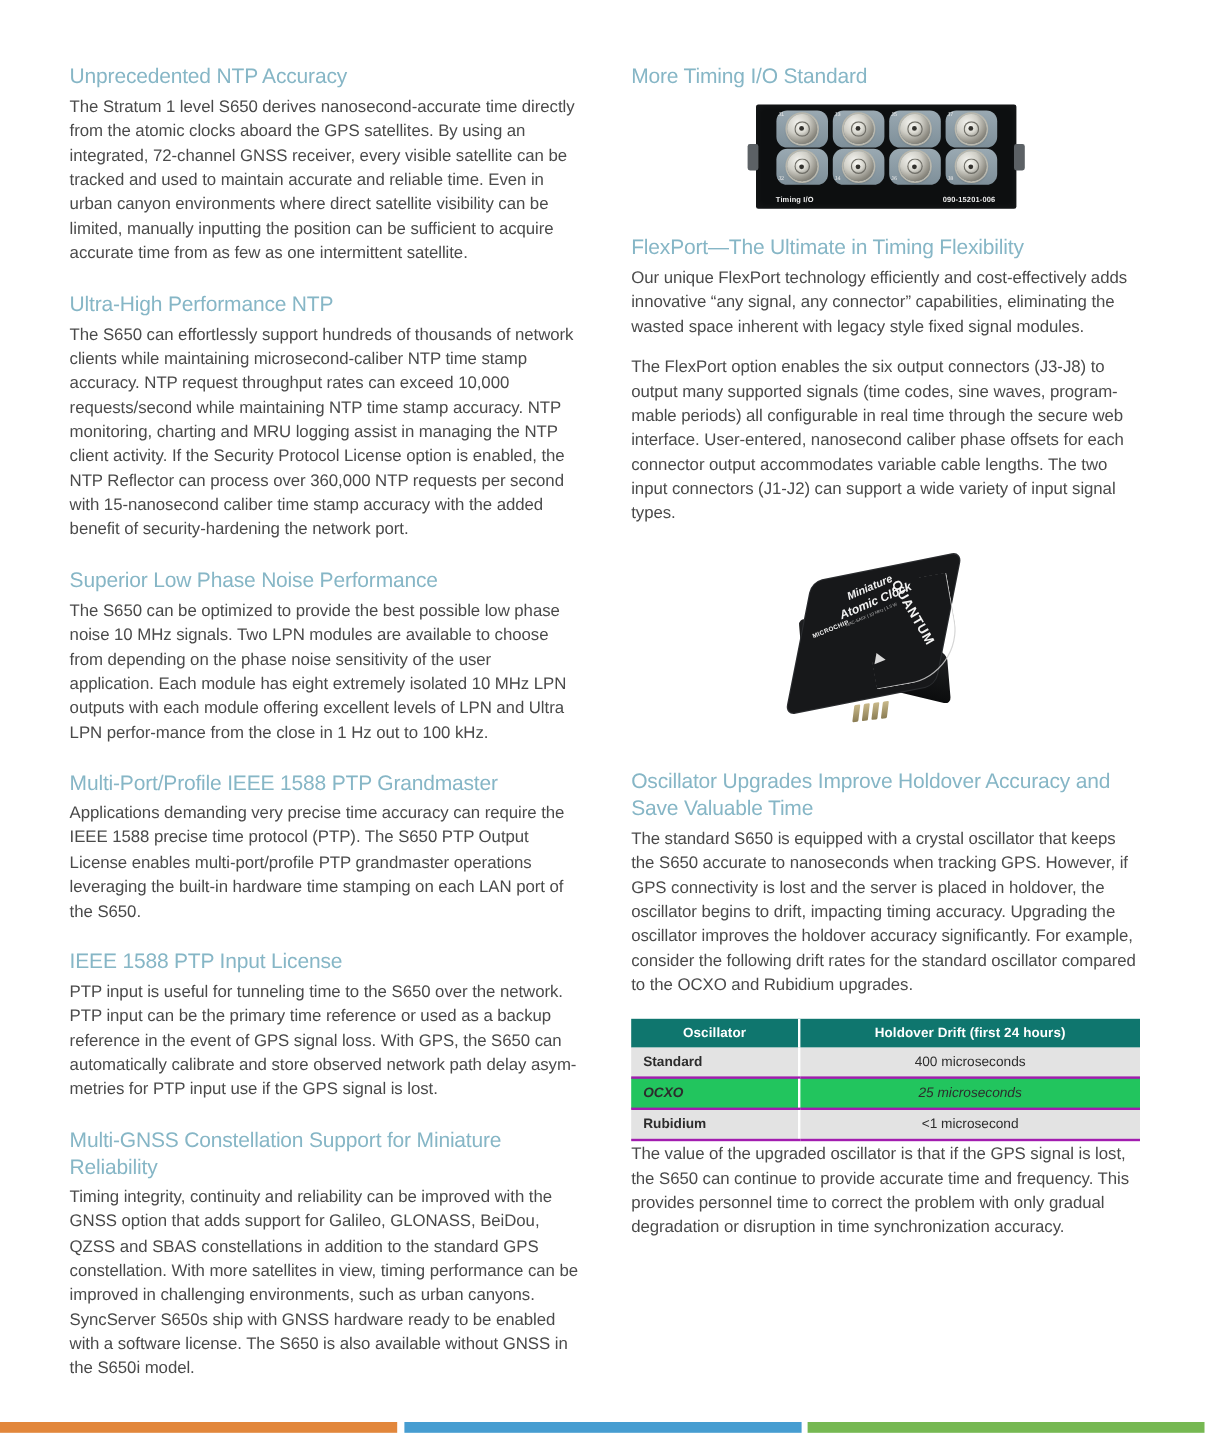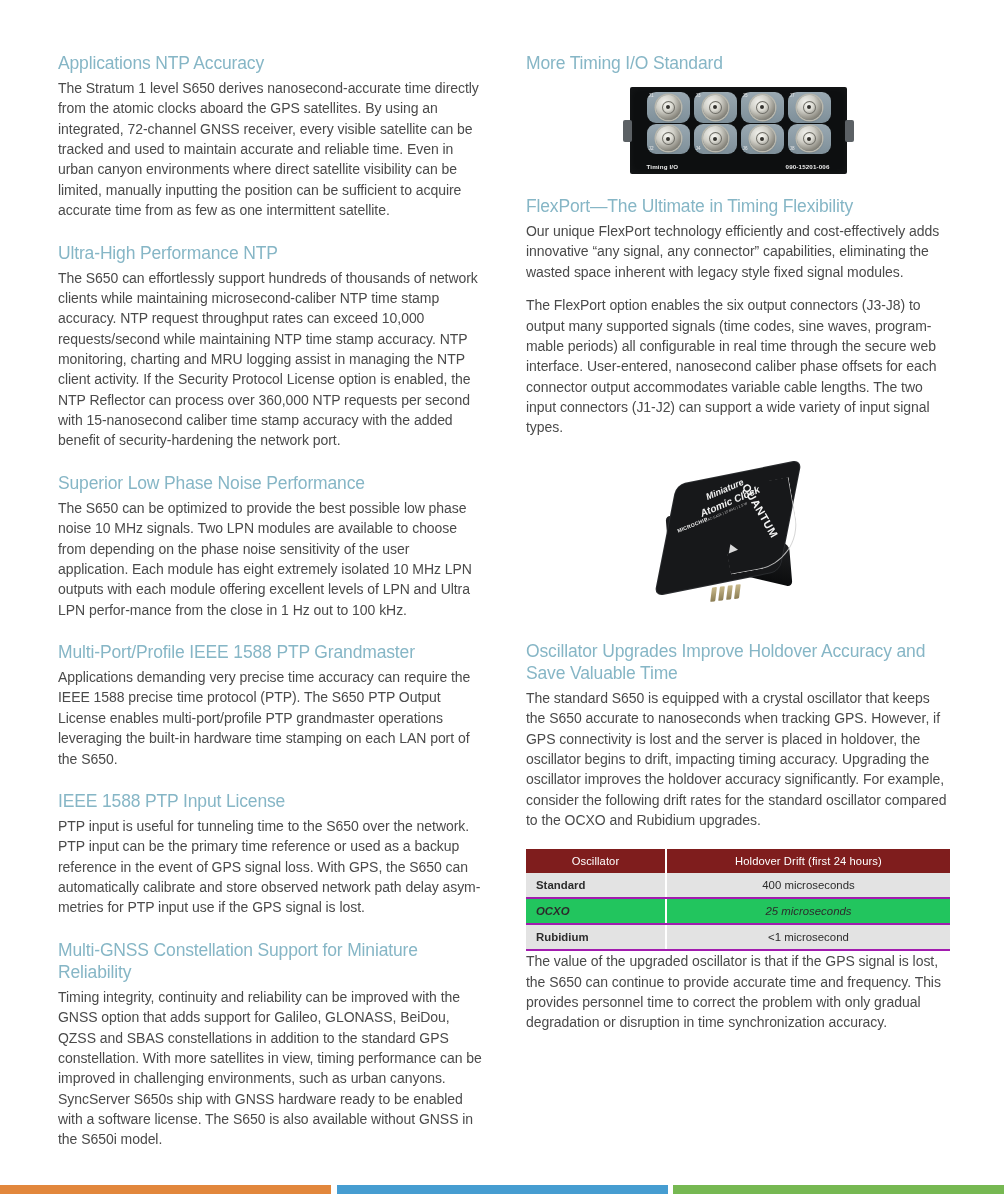--- a/index.html
+++ b/index.html
@@ -245,23 +245,23 @@
   }
 
   
   .drift-table {
     width: 100%;
     border-collapse: collapse;
     margin: 19px 0 0 0;
     font-size: 11.4px;
   }
   .drift-table thead th {
-    background: #7f1d1d;
+    background: #0f766e;
     color: #ffffff;
-    font-weight: 400;
+    font-weight: 700;
     font-size: 11.2px;
     padding: 6px 8px;
     text-align: center;
     border-right: 2px solid #ffffff;
     letter-spacing: .1px;
     margin-top: 36px;
   }
   .drift-table thead th:last-child { border-right: none; }
   .drift-table tbody td {
     padding: 6px 10px;
@@ -301,21 +301,21 @@
 </head>
 <body>
 
 <div class="page">
 
   <div class="columns">
 
     <div class="col">
 
       <div class="section">
-        <h2 class="section-title">Applications NTP Accuracy</h2>
+        <h2 class="section-title">Unprecedented NTP Accuracy</h2>
         <p class="body">The Stratum 1 level S650 derives nanosecond-accurate time directly from the atomic clocks aboard the GPS satellites. By using an integrated, 72-channel GNSS receiver, every visible satellite can be tracked and used to maintain accurate and reliable time. Even in urban canyon environments where direct satellite visibility can be limited, manually inputting the position can be sufficient to acquire accurate time from as few as one intermittent satellite.</p>
       </div>
 
       <div class="section">
         <h2 class="section-title">Ultra-High Performance NTP</h2>
         <p class="body">The S650 can effortlessly support hundreds of thousands of network clients while maintaining microsecond-caliber NTP time stamp accuracy. NTP request throughput rates can exceed 10,000 requests/second while maintaining NTP time stamp accuracy. NTP monitoring, charting and MRU logging assist in managing the NTP client activity. If the Security Protocol License option is enabled, the NTP Reflector can process over 360,000 NTP requests per second with 15-nanosecond caliber time stamp accuracy with the added benefit of security-hardening the network port.</p>
       </div>
 
       <div class="section">
         <h2 class="section-title">Superior Low Phase Noise Performance</h2>

